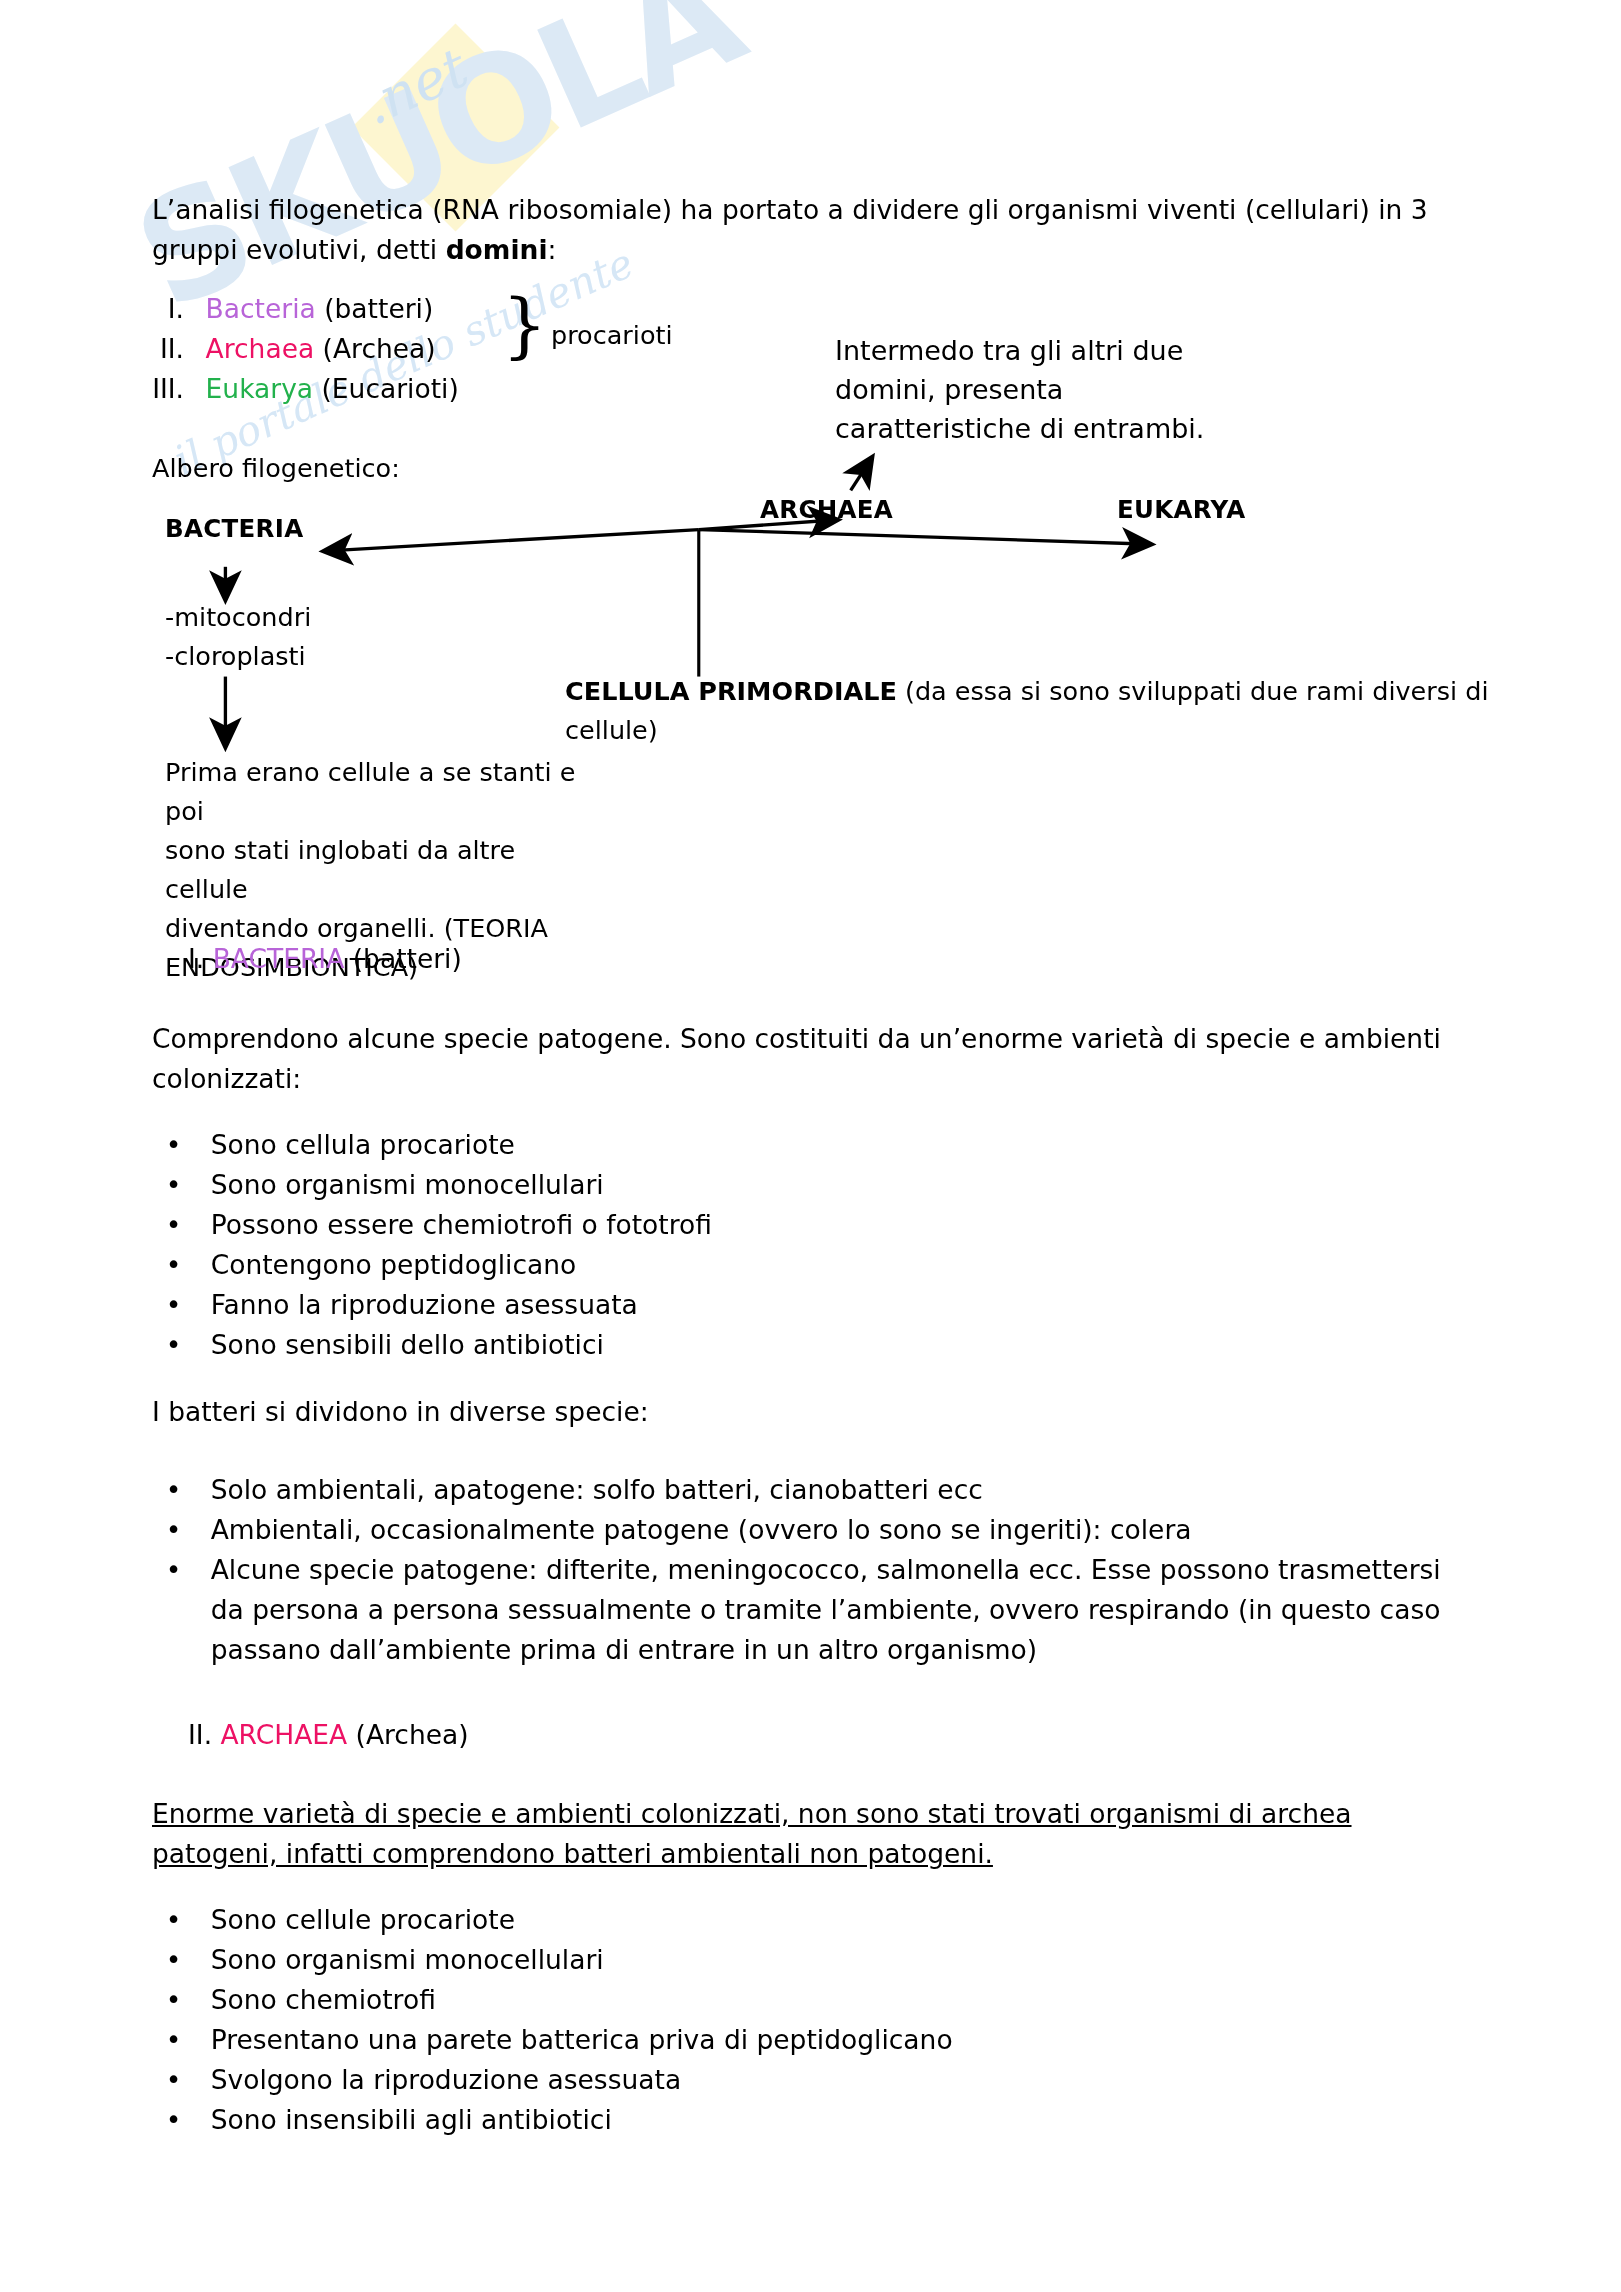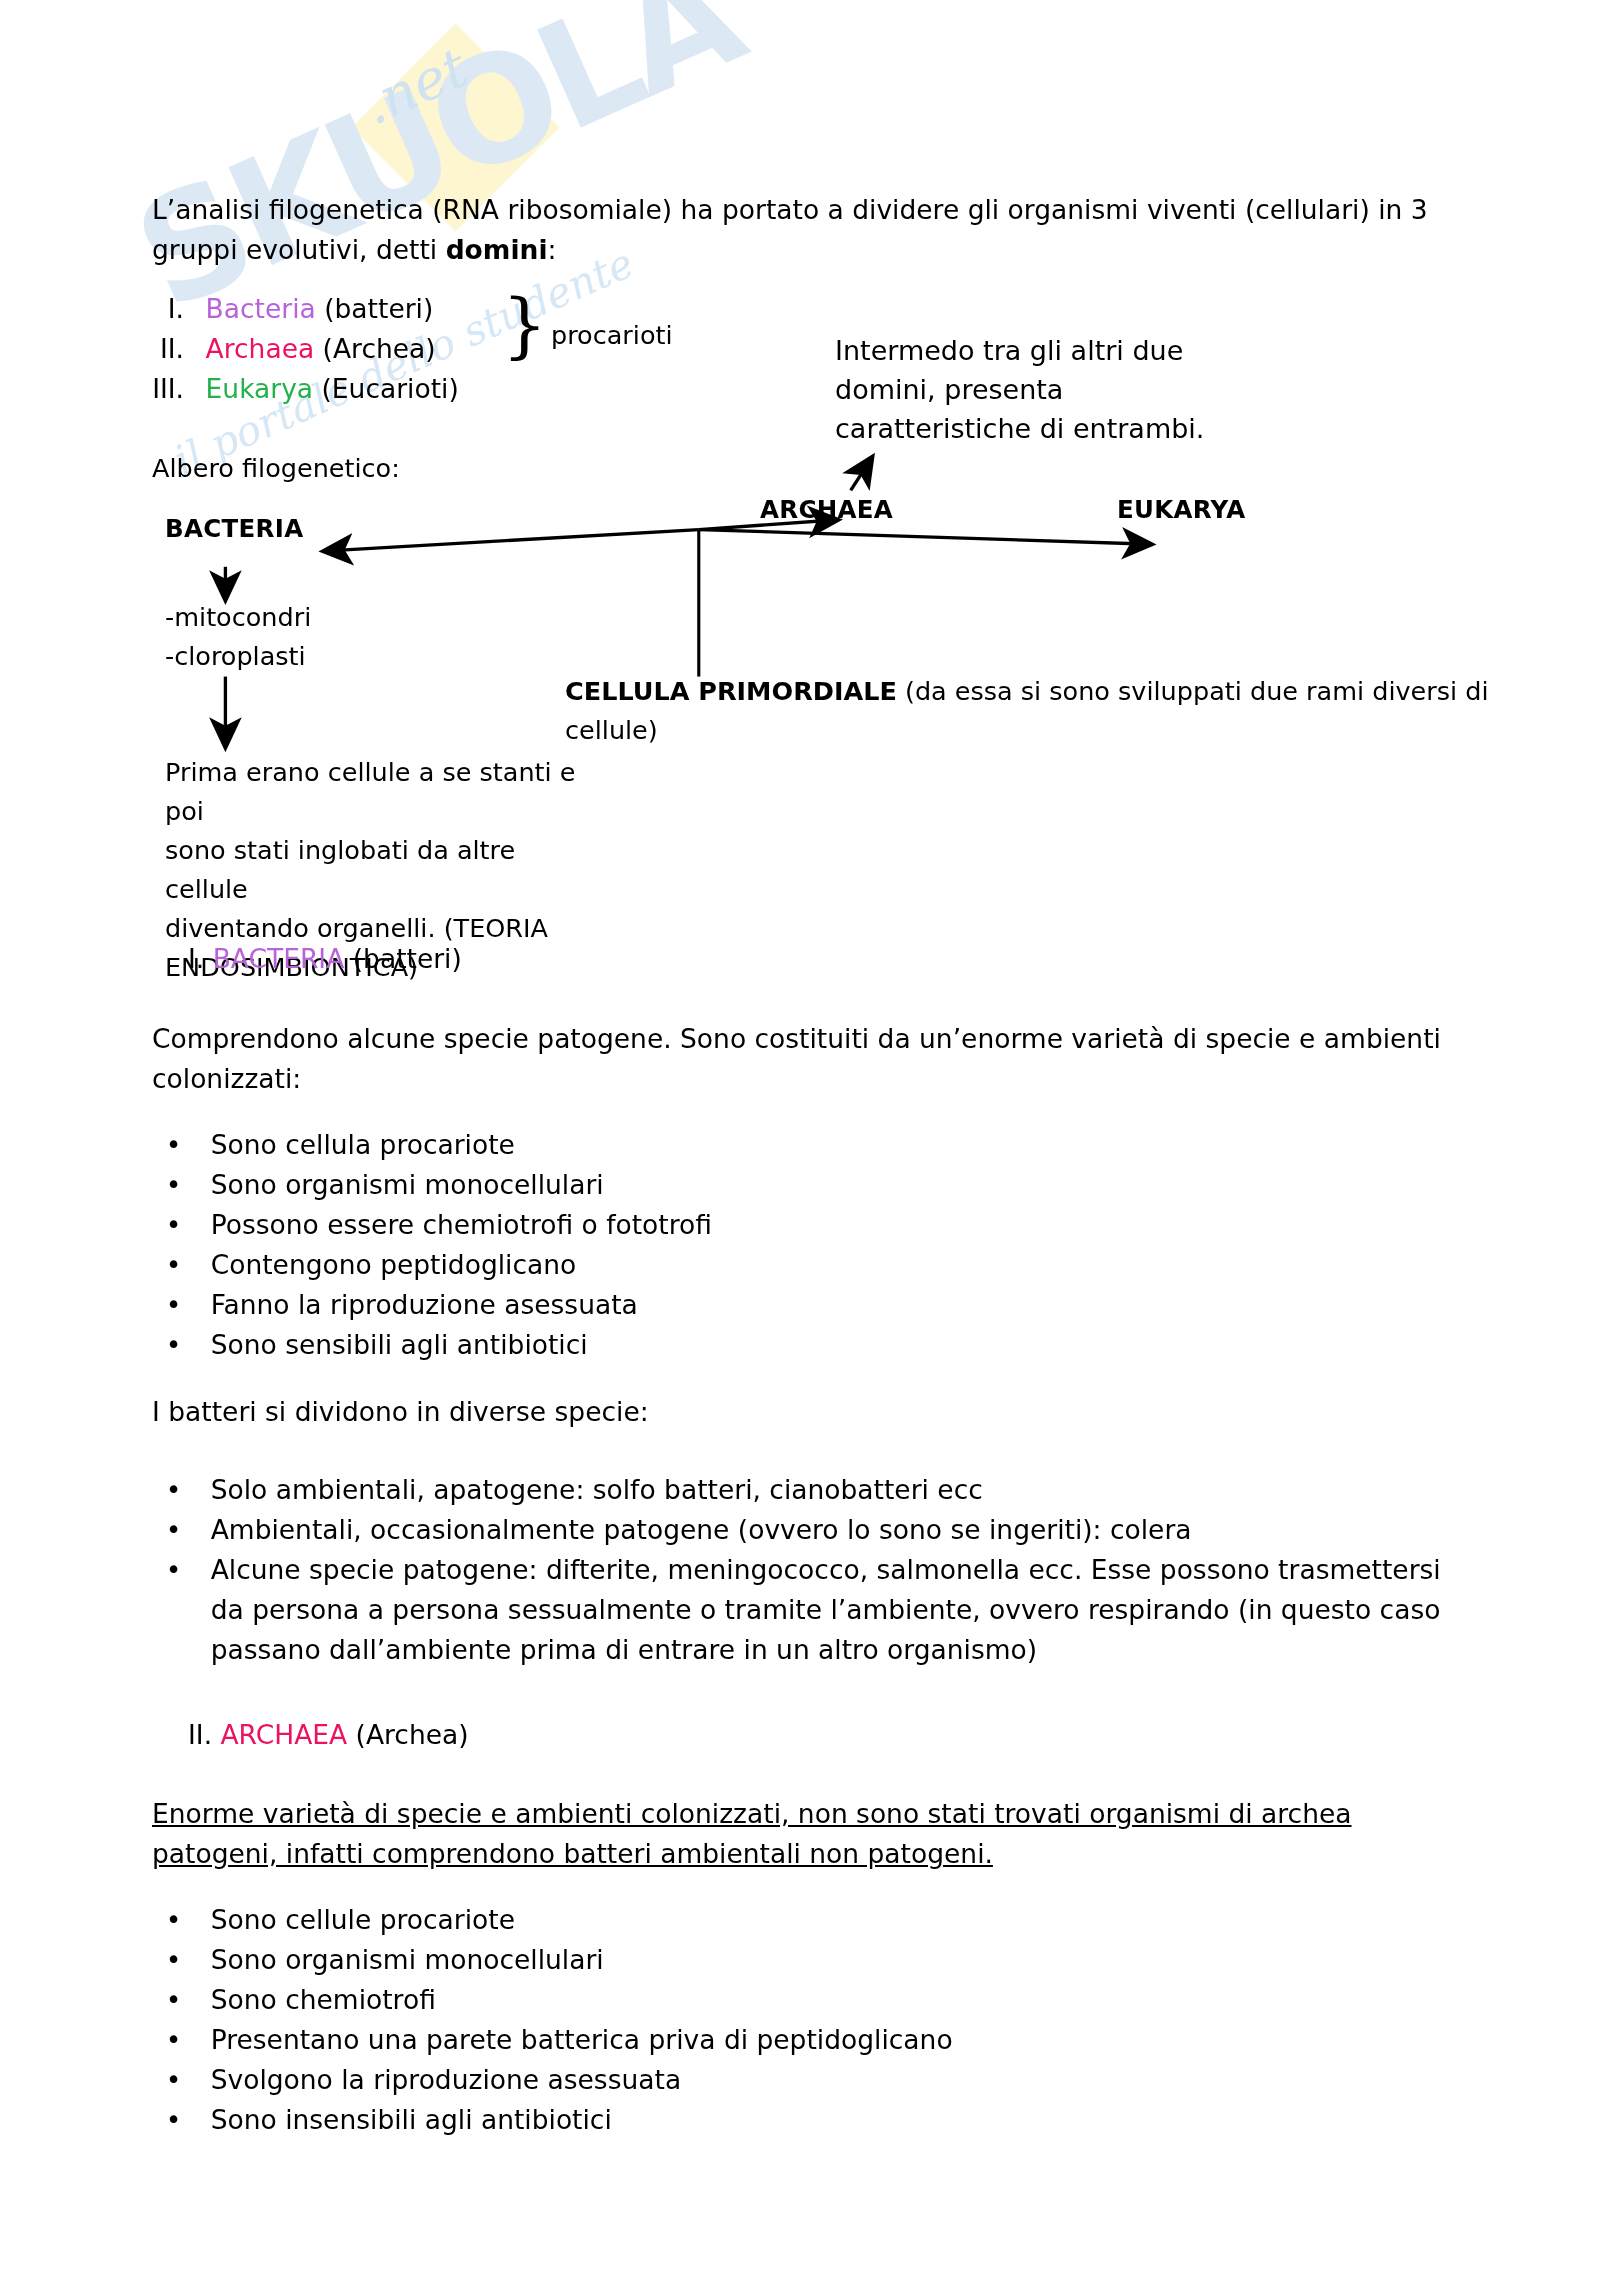--- a/index.html
+++ b/index.html
@@ -234,21 +234,21 @@
       <div class="blt-row">
         <span class="blt-dot">•</span>
         <span class="blt-txt">Contengono peptidoglicano</span>
       </div>
       <div class="blt-row">
         <span class="blt-dot">•</span>
         <span class="blt-txt">Fanno la riproduzione asessuata</span>
       </div>
       <div class="blt-row">
         <span class="blt-dot">•</span>
-        <span class="blt-txt">Sono sensibili agli antibiotici</span>
+        <span class="blt-txt">Sono sensibili dello antibiotici</span>
       </div>
     </div>
 
     <div class="para" style="left:152px; top:1392px; width:1294px;">I batteri si dividono in diverse specie:</div>
 
     <div class="bullets" style="left:152px; top:1470px; width:1304px;">
       <div class="blt-row">
         <span class="blt-dot">•</span>
         <span class="blt-txt">Solo ambientali, apatogene: solfo batteri, cianobatteri ecc</span>
       </div>

